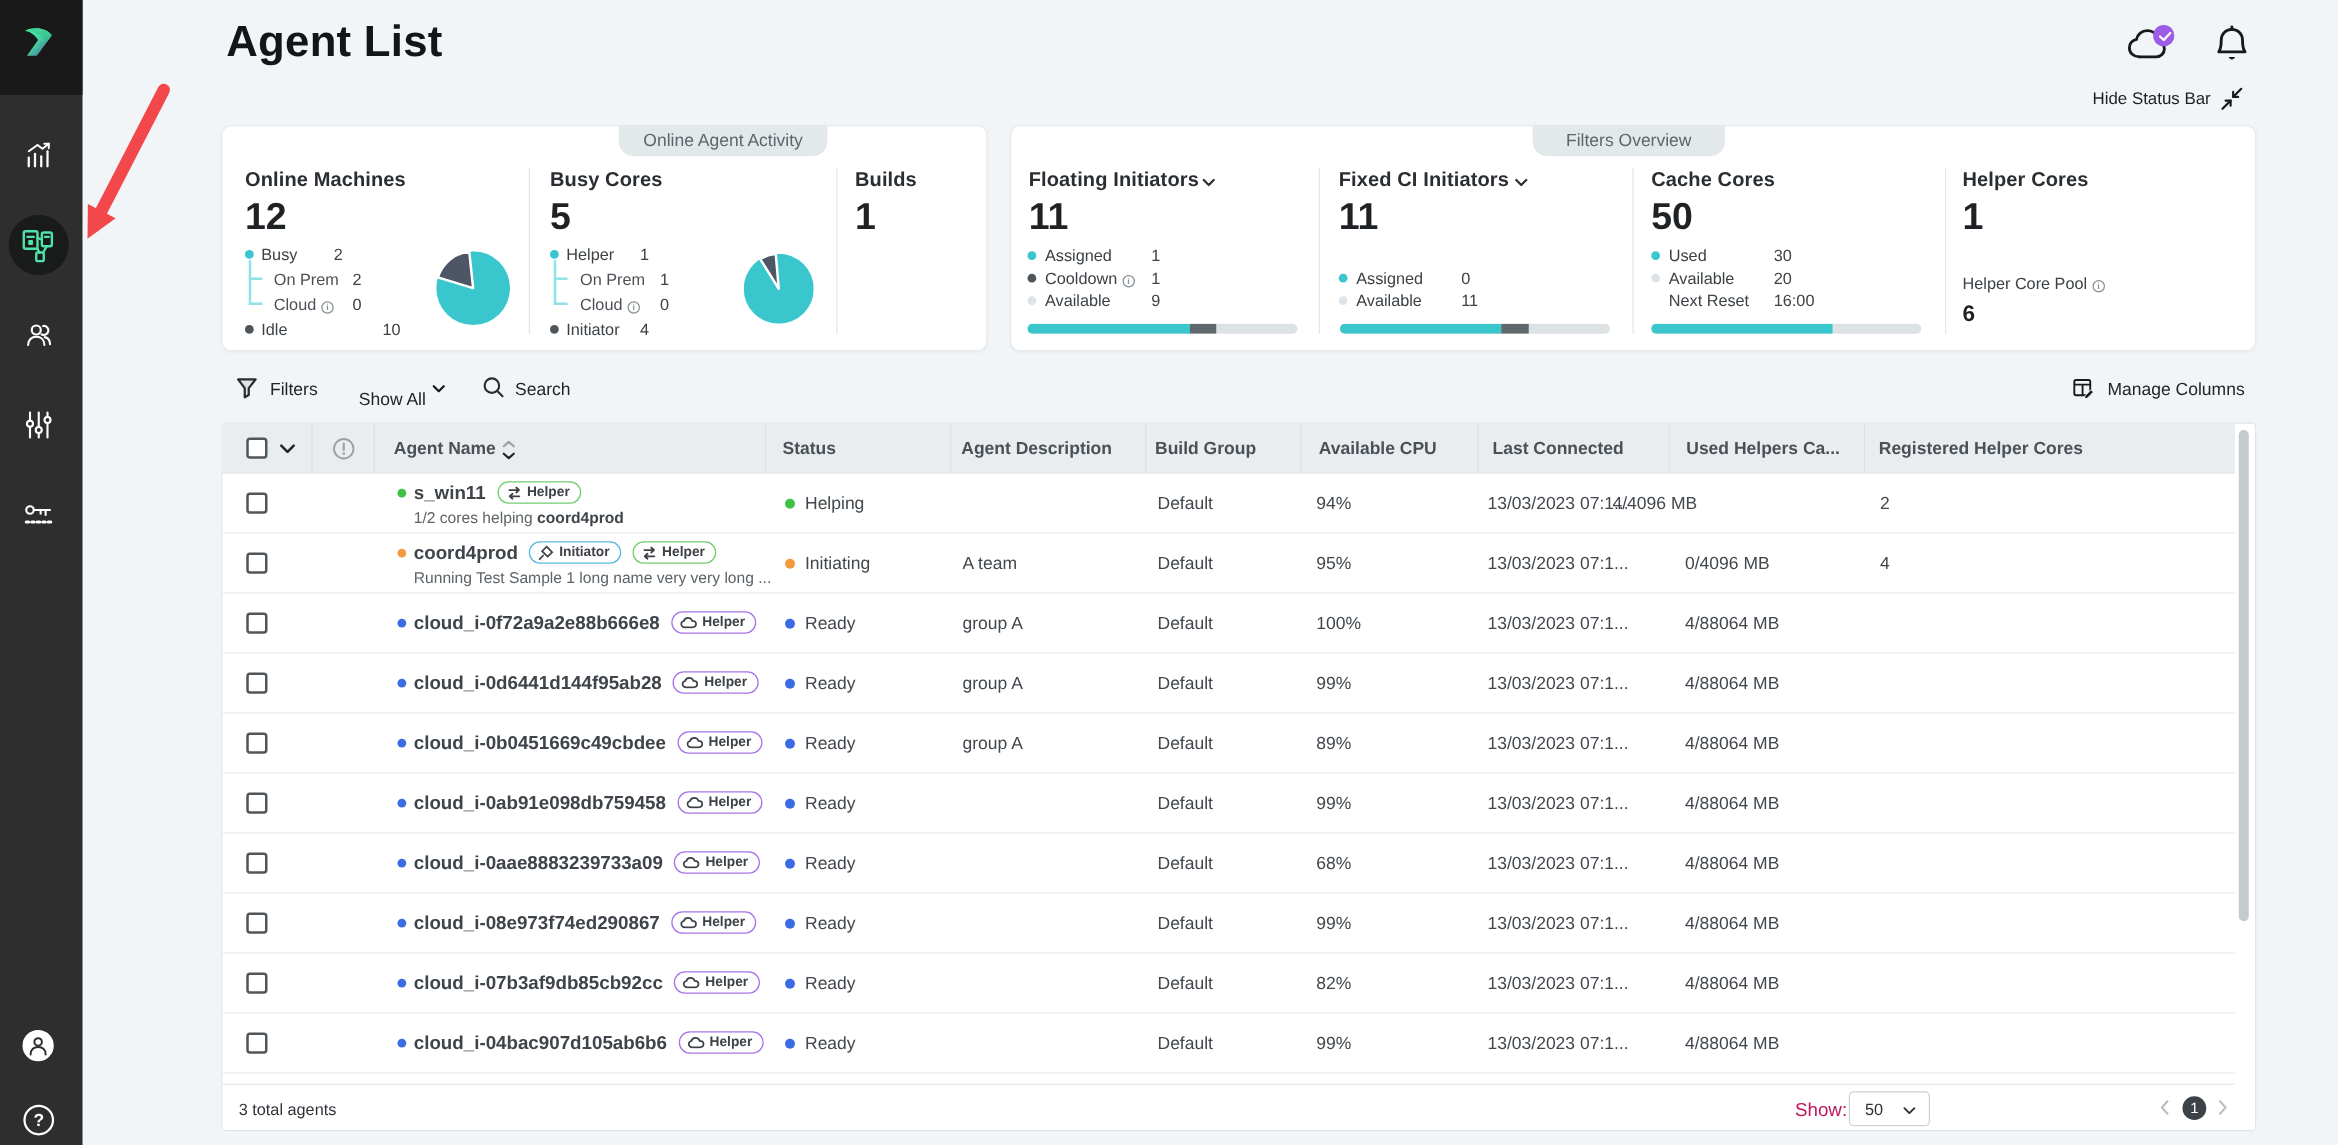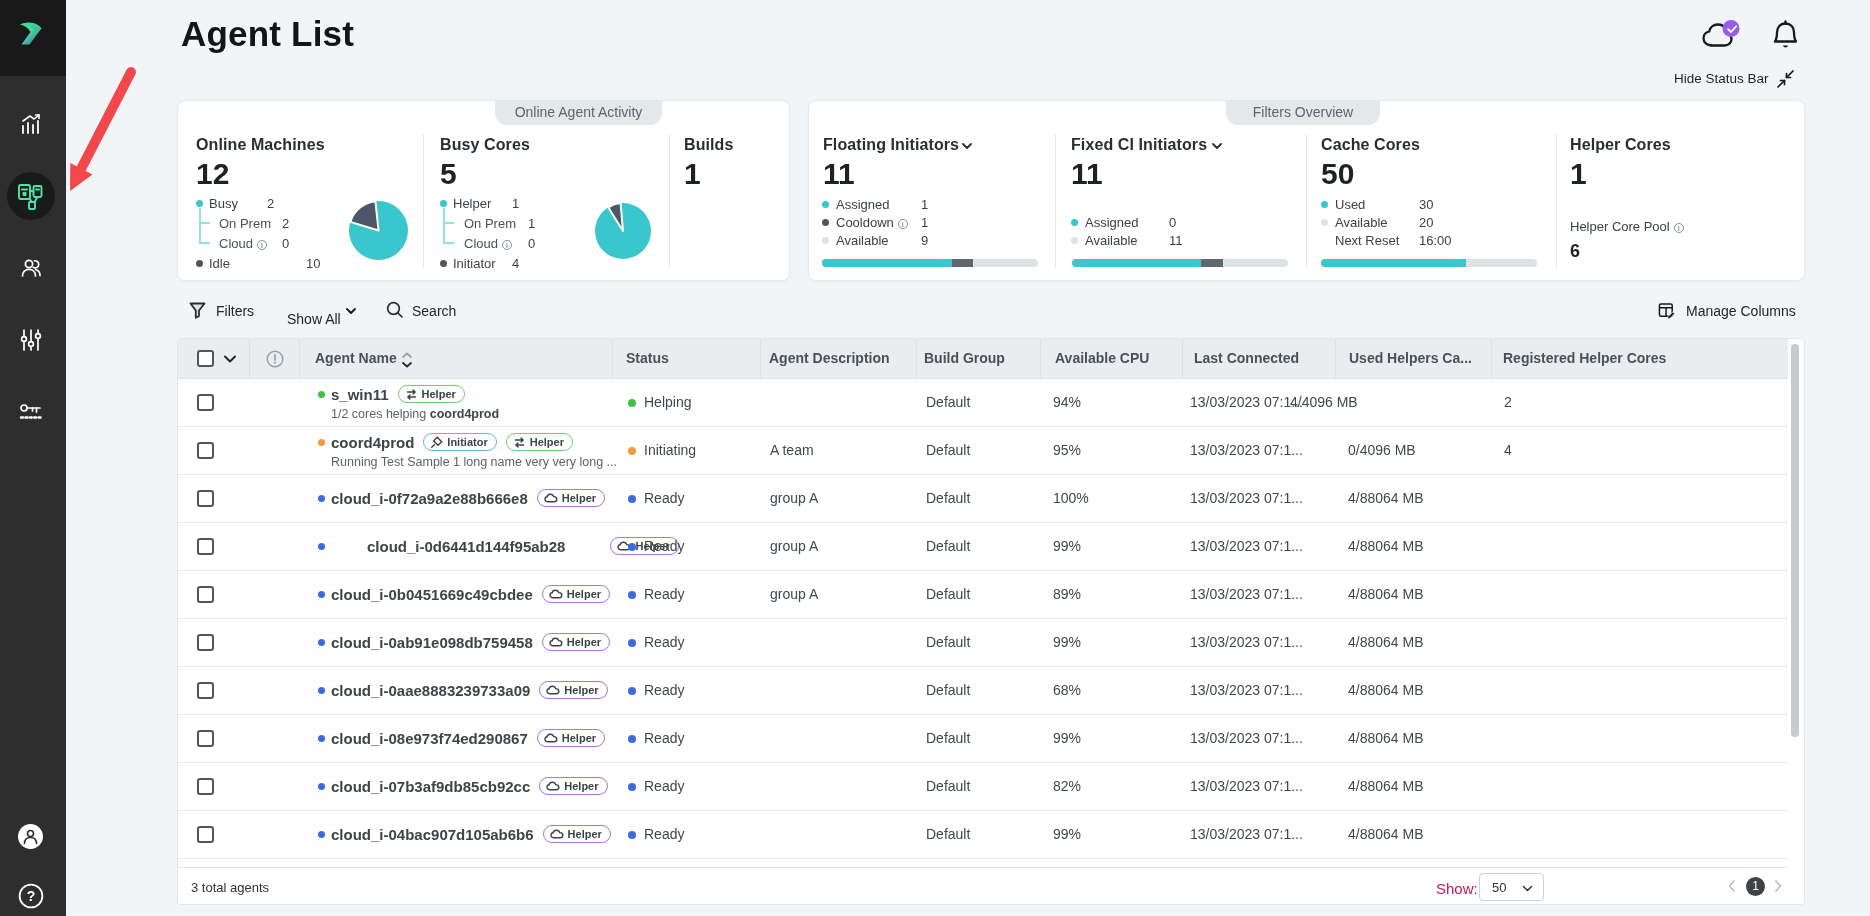--- a/index.html
+++ b/index.html
@@ -354,21 +354,21 @@
 <div class="sdot blue" style="left:450px;top:20px;"></div>
 <div class="cell" style="left:466px;">Ready</div>
 <div class="cell" style="left:592px;">group A</div>
 <div class="cell" style="left:748px;">Default</div>
 <div class="cell" style="left:875px;">100%</div>
 <div class="cell" style="left:1012px;">13/03/2023 07:1...</div>
 <div class="cell" style="left:1170px;">4/88064 MB</div>
 </div>
 <div class="row" style="top:184px;">
 <div class="cbx" style="top:15px;"></div>
-<div class="nline" style="top:14px;gap:36px;">
+<div class="nline" style="top:14px;">
         <span class="ndot blue"></span>
         <span class="name">cloud_i-0d6441d144f95ab28</span>
         <span class="pill" style="border-color:#a873e8;"><svg width="14" height="10" viewBox="0 0 14 10" fill="none">
             <path d="M4 8.8 C2.2 8.8 1 7.6 1 6.2 C1 4.9 1.9 4 3.1 3.8 C3.4 2.2 4.8 1.2 6.4 1.2 C8 1.2 9.3 2.2 9.7 3.6 C11.5 3.6 12.8 4.7 12.8 6.2 C12.8 7.7 11.5 8.8 9.9 8.8 Z" stroke="#3c4247" stroke-width="1.4"></path>
           </svg>Helper</span>
       </div>
 <div class="sdot blue" style="left:450px;top:20px;"></div>
 <div class="cell" style="left:466px;">Ready</div>
 <div class="cell" style="left:592px;">group A</div>
 <div class="cell" style="left:748px;">Default</div>

